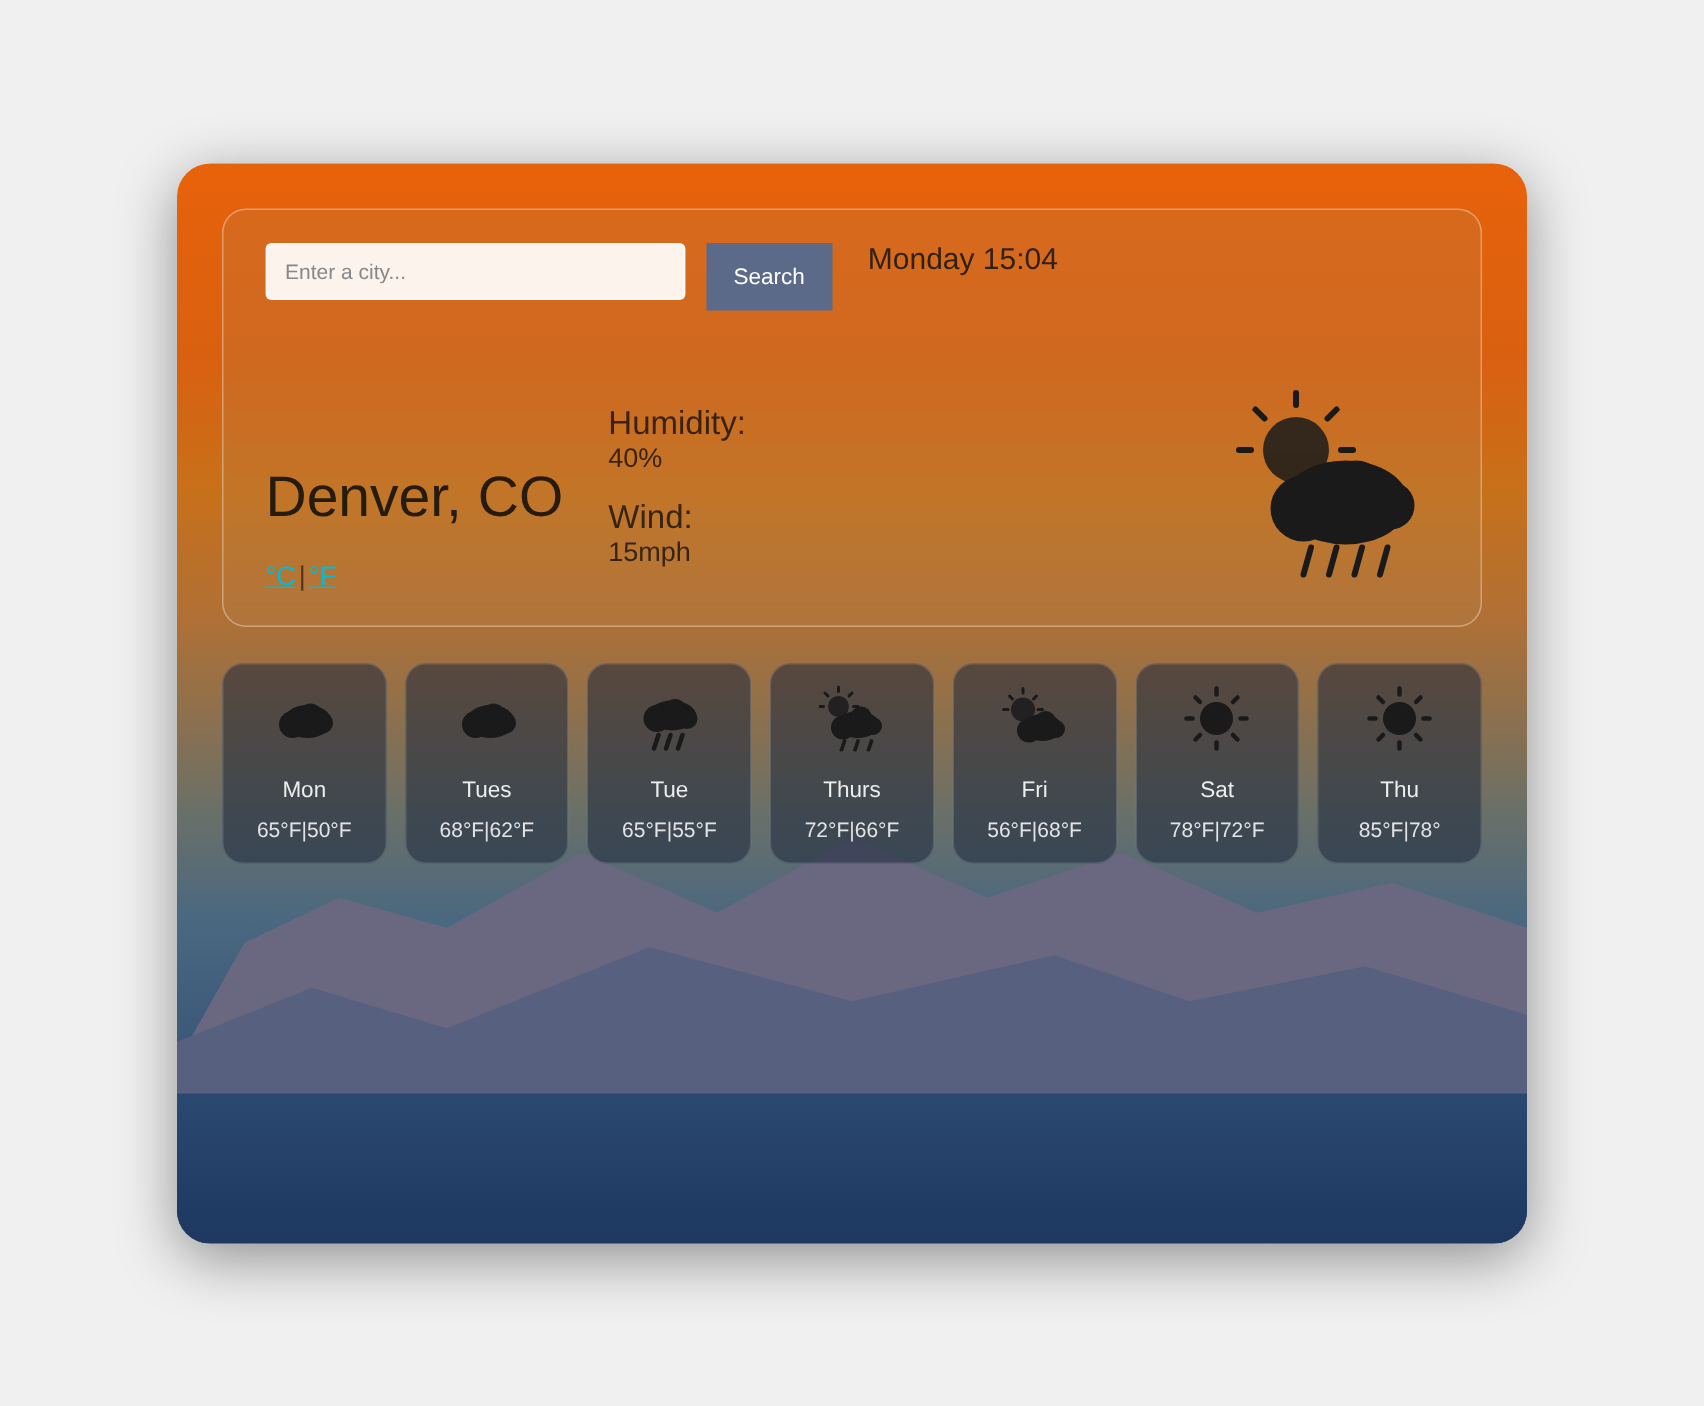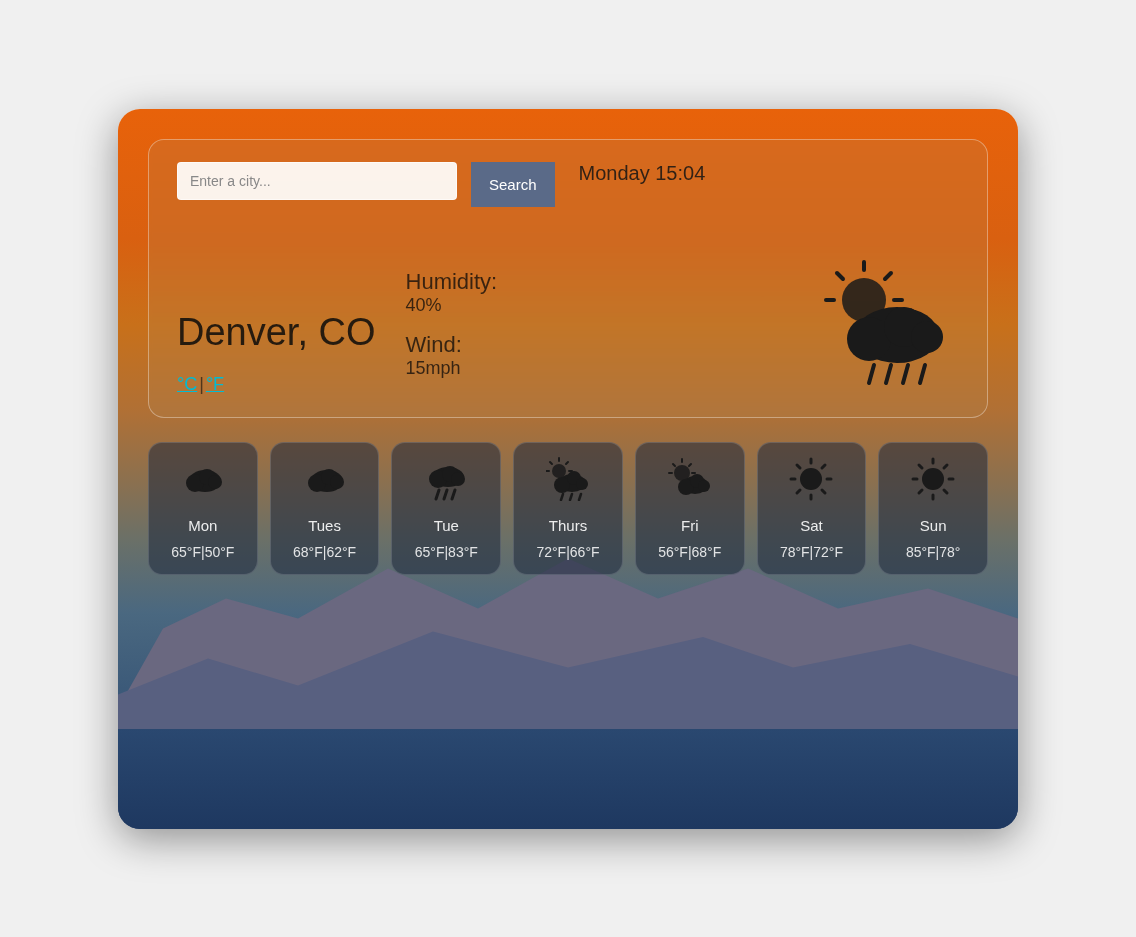--- a/index.html
+++ b/index.html
@@ -371,21 +371,21 @@
             <ellipse cx="24" cy="20" rx="16" ry="10" fill="#1a1a1a"></ellipse>
             <circle cx="14" cy="22" r="9" fill="#1a1a1a"></circle>
             <circle cx="26" cy="17" r="8" fill="#1a1a1a"></circle>
             <circle cx="34" cy="22" r="7" fill="#1a1a1a"></circle>
             <line x1="15" y1="33" x2="12" y2="42" stroke="#1a1a1a" stroke-width="3" stroke-linecap="round"></line>
             <line x1="23" y1="33" x2="20" y2="42" stroke="#1a1a1a" stroke-width="3" stroke-linecap="round"></line>
             <line x1="31" y1="33" x2="28" y2="42" stroke="#1a1a1a" stroke-width="3" stroke-linecap="round"></line>
           </svg>
         </div>
         <span class="forecast-day">Tue</span>
-        <span class="forecast-temp">65°F|83°F</span>
+        <span class="forecast-temp">65°F|55°F</span>
       </div>
 
       <div class="forecast-card">
         <div class="forecast-icon">
           <svg class="forecast-svg" viewBox="0 0 44 44" xmlns="http://www.w3.org/2000/svg">
 
             <circle cx="13" cy="14" r="7" fill="#1a1a1a" opacity="0.85"></circle>
             <line x1="13" y1="4" x2="13" y2="1" stroke="#1a1a1a" stroke-width="2" stroke-linecap="round"></line>
             <line x1="20" y1="7" x2="22" y2="5" stroke="#1a1a1a" stroke-width="2" stroke-linecap="round"></line>
             <line x1="23" y1="14" x2="26" y2="14" stroke="#1a1a1a" stroke-width="2" stroke-linecap="round"></line>
@@ -453,19 +453,19 @@
             <line x1="22" y1="6" x2="22" y2="2" stroke="#1a1a1a" stroke-width="3" stroke-linecap="round"></line>
             <line x1="22" y1="38" x2="22" y2="42" stroke="#1a1a1a" stroke-width="3" stroke-linecap="round"></line>
             <line x1="6" y1="22" x2="2" y2="22" stroke="#1a1a1a" stroke-width="3" stroke-linecap="round"></line>
             <line x1="38" y1="22" x2="42" y2="22" stroke="#1a1a1a" stroke-width="3" stroke-linecap="round"></line>
             <line x1="11" y1="11" x2="8" y2="8" stroke="#1a1a1a" stroke-width="3" stroke-linecap="round"></line>
             <line x1="33" y1="33" x2="36" y2="36" stroke="#1a1a1a" stroke-width="3" stroke-linecap="round"></line>
             <line x1="33" y1="11" x2="36" y2="8" stroke="#1a1a1a" stroke-width="3" stroke-linecap="round"></line>
             <line x1="11" y1="33" x2="8" y2="36" stroke="#1a1a1a" stroke-width="3" stroke-linecap="round"></line>
           </svg>
         </div>
-        <span class="forecast-day">Sun</span>
+        <span class="forecast-day">Thu</span>
         <span class="forecast-temp">85°F|78°</span>
       </div>
 
     </div>
   </div>
 </div>
 
 </body></html>

